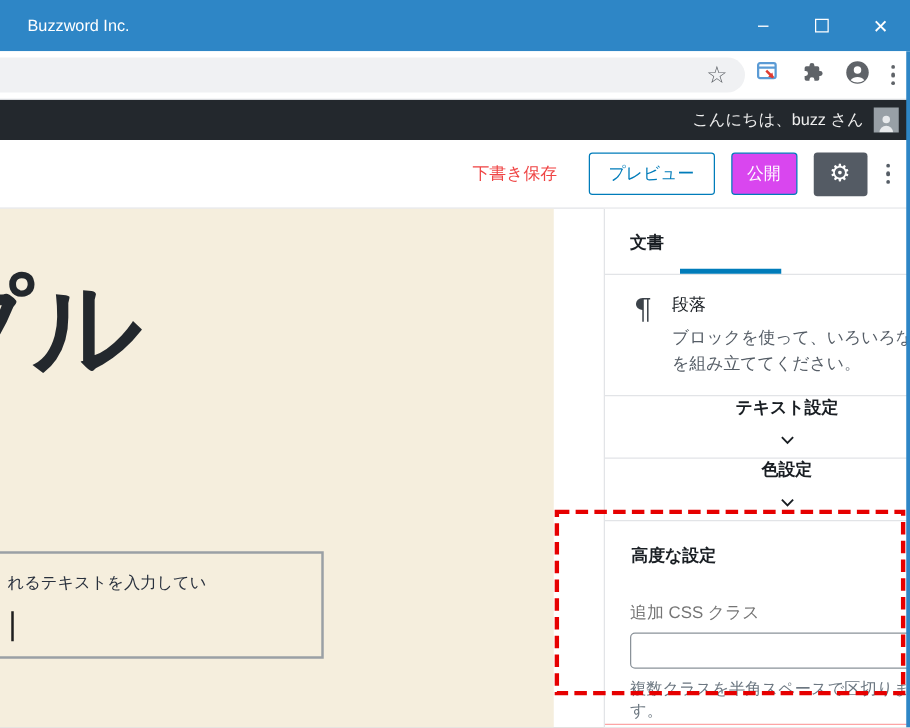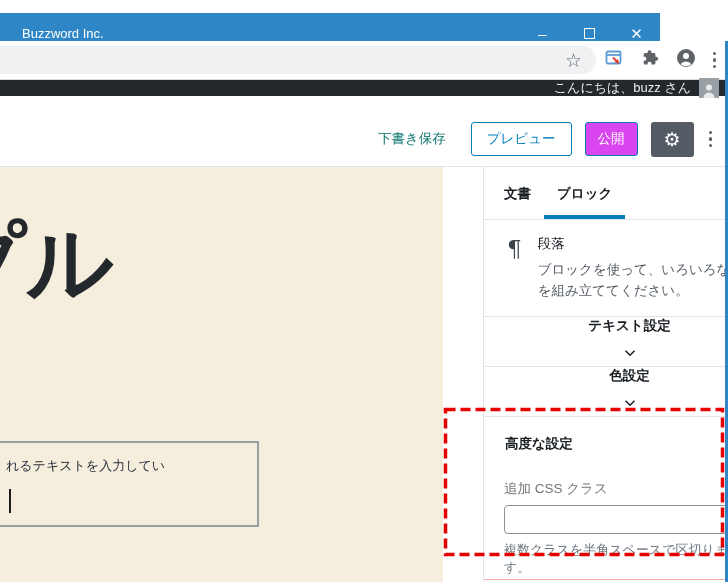--- a/index.html
+++ b/index.html
@@ -1,52 +1,52 @@
 <!DOCTYPE html>
 <html><head>
 <meta charset="utf-8">
 <style>
   * { margin:0; padding:0; box-sizing:border-box; }
   body { font-family:"Liberation Sans", sans-serif; background:#888; }
   .screen { position:relative; width:728px; height:582px; background:#fff; overflow:hidden;
             font-family:"Liberation Sans", sans-serif; }
 
   
-  .titlebar { position:absolute; top:13px; left:0; width:660px; height:41px; background:#2e86c6;
+  .titlebar { position:absolute; top:0; left:0; width:728px; height:41px; background:#2e86c6;
               display:flex; align-items:center; }
   .titlebar-title { color:#fff; font-size:13px; margin-left:22px; }
   .win-controls { position:absolute; right:0; top:0; height:41px; display:flex; }
   .win-btn { width:47px; height:41px; display:flex; align-items:center; justify-content:center;
              color:#fff; font-size:15px; cursor:default; }
   .maximize-box { width:11px; height:11px; border:1px solid #fff; }
 
   
   .browser-toolbar { position:absolute; top:41px; left:0; width:728px; height:39px; background:#fff;
                      border-bottom:1px solid #d8dadd; }
   .omnibox { position:absolute; top:5px; left:-22px; width:618px; height:28px; background:#f0f1f3;
              border-radius:14px; display:flex; align-items:center; justify-content:flex-end;
              padding-right:14px; }
   .star-icon { font-size:19px; color:#5f6368; line-height:1; }
   .toolbar-icons { position:absolute; right:12px; top:0; height:38px; display:flex;
                    align-items:center; gap:17px; }
   .dots-v { display:flex; flex-direction:column; gap:3px; align-items:center; }
   .dots-v i { width:3.5px; height:3.5px; border-radius:50%; background:#5f6368; }
 
   
-  .admin-bar { position:absolute; top:80px; left:0; width:728px; height:16px; background:#23282d;
+  .admin-bar { position:absolute; top:80px; left:0; width:728px; height:32px; background:#23282d;
                display:flex; align-items:center; justify-content:flex-end; gap:8px; padding-right:9px; }
   .greeting { color:#eeeeee; font-size:13px; }
   .admin-avatar { width:20px; height:20px; background:#98a0a6; display:flex; align-items:flex-end;
                   justify-content:center; overflow:hidden; }
 
   
   .editor-header { position:absolute; top:112px; left:0; width:728px; height:55px; background:#fff;
                    border-bottom:1px solid #e2e4e7; display:flex; align-items:center;
                    justify-content:flex-end; gap:13px; padding-right:16px; }
-  .save-draft { color:#0f766e; font-size:13.5px; cursor:pointer; margin-right:12px; }
+  .save-draft { color:#ef4444; font-size:13.5px; cursor:pointer; margin-right:12px; }
   .btn-preview { height:34px; padding:0 15px; background:#fff; border:1px solid #007cba;
                  color:#007cba; border-radius:3px; font-size:13.5px;
                  font-family:"Liberation Sans",sans-serif; cursor:pointer; }
   .btn-publish { height:34px; padding:0 12px; background:#d946ef; border:1px solid #007cba;
                  color:#fff; border-radius:3px; font-size:13.5px;
                  font-family:"Liberation Sans",sans-serif; cursor:pointer; }
   .btn-gear { width:43px; height:35px; background:#545b64; border:none; border-radius:3px;
               color:#fff; font-size:19px; line-height:1; cursor:pointer; }
   .header-dots { margin-left:2px; }
   .header-dots i { background:#555d66; }
@@ -175,21 +175,20 @@
     <div class="canvas-heading">プル</div>
     <div class="para-block">
       <div class="para-line">れるテキストを入力してい</div>
       <div class="para-line"><span class="caret"></span></div>
     </div>
   </div>
 
   <div class="sidebar">
     <div class="tabs-row">
       <span class="tab tab-document">文書</span>
-      <span class="tab tab-block">ブロック</span>
       <span class="tab-underline"></span>
       <span class="sidebar-close">✕</span>
     </div>
 
     <div class="block-card">
       <span class="pilcrow">¶</span>
       <div>
         <div class="block-card-title">段落</div>
         <div class="block-card-desc">ブロックを使って、いろいろな物語を組み立ててください。</div>
       </div>

